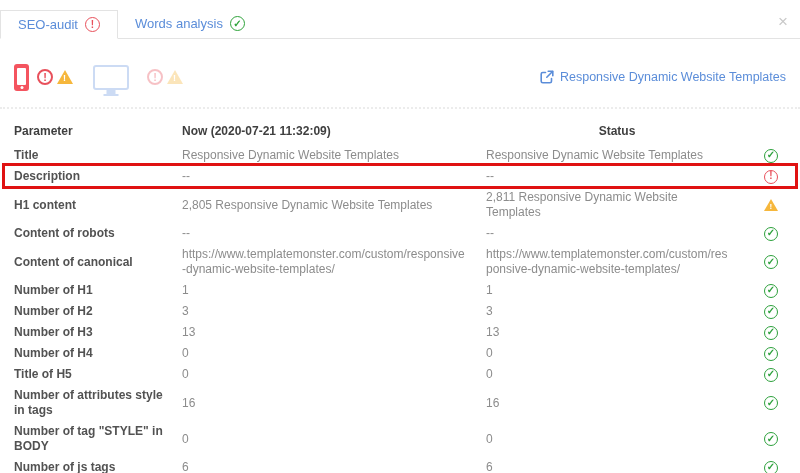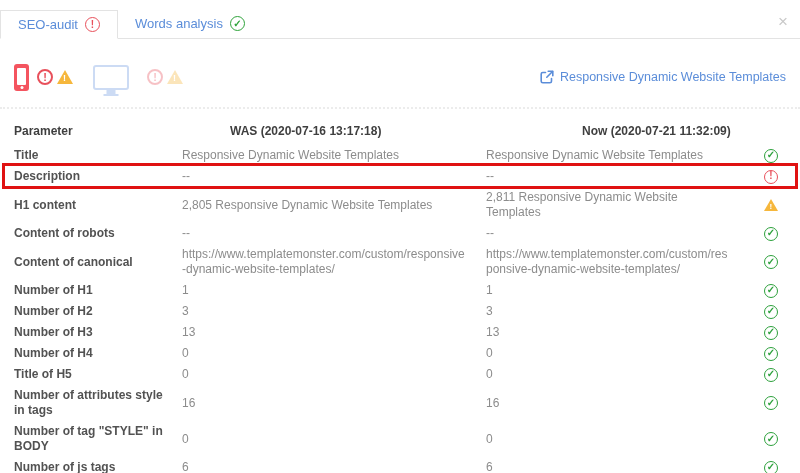--- a/index.html
+++ b/index.html
@@ -32,21 +32,21 @@
 
   .page-link { margin-left:auto; display:flex; align-items:center; gap:6px; color:#5b8dd9; font-size:12.5px; cursor:pointer; text-decoration:none; }
   .page-link svg { display:block; }
 
   
   .dotted-sep { margin:14px 0 0 0; border-top:2px dotted #ececec; height:0; }
 
   
   .tbl { margin-top:8px; font-size:12px; }
   .trow { display:grid; grid-template-columns:168px 304px 262px 1fr; align-items:center; padding:3px 6px 3px 14px; line-height:1.25; }
-  .thead .trow { padding-top:7px; padding-bottom:6px;gap:48px; }
+  .thead .trow { padding-top:7px; padding-bottom:6px; }
   .thead .hcell { font-weight:bold; color:#3f3f3f; font-size:12px; }
   .param { font-weight:bold; color:#525252; padding-right:10px; }
   .val { color:#8c8c8c; padding-right:18px; word-wrap:break-word; overflow-wrap:break-word; }
   .stcell { justify-self:center; display:flex; align-items:center; }
   .hcell.last { justify-self:center; }
 
   
   .st { display:inline-flex; align-items:center; justify-content:center; }
   .st-ok { width:14px; height:14px; border-radius:50%; border:1.6px solid #2da13c; color:#2da13c; font-size:10px; font-weight:bold; }
   .st-ok::before { content:"\2713"; }
@@ -94,21 +94,20 @@
       <span>Responsive Dynamic Website Templates</span>
     </a>
   </div>
 
   <div class="dotted-sep"></div>
 
   <div class="tbl">
     <div class="thead">
       <div class="trow">
         <span class="hcell">Parameter</span>
-        <span class="hcell">WAS (2020-07-16 13:17:18)</span>
         <span class="hcell">Now (2020-07-21 11:32:09)</span>
         <span class="hcell last">Status</span>
       </div>
     </div>
     <div>
   <div class="trow">
     <span class="param">Title</span>
     <span class="val">Responsive Dynamic Website Templates</span>
     <span class="val">Responsive Dynamic Website Templates</span>
     <span class="stcell">

